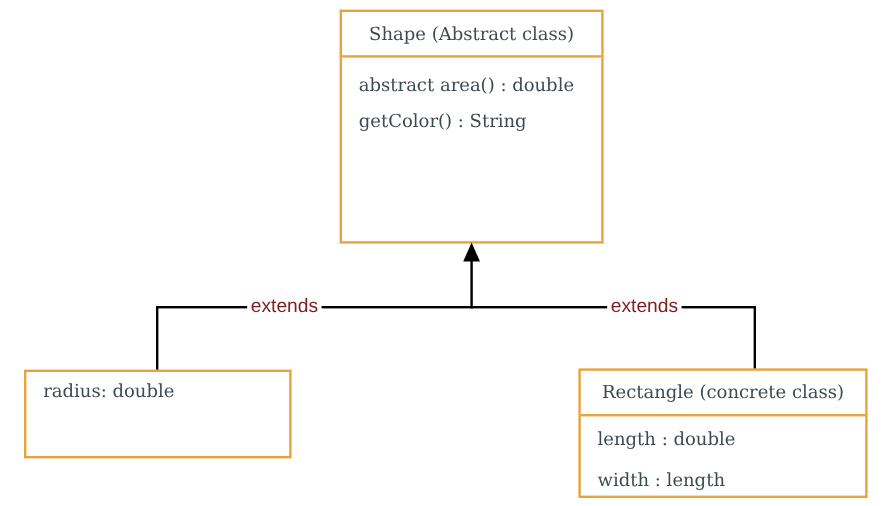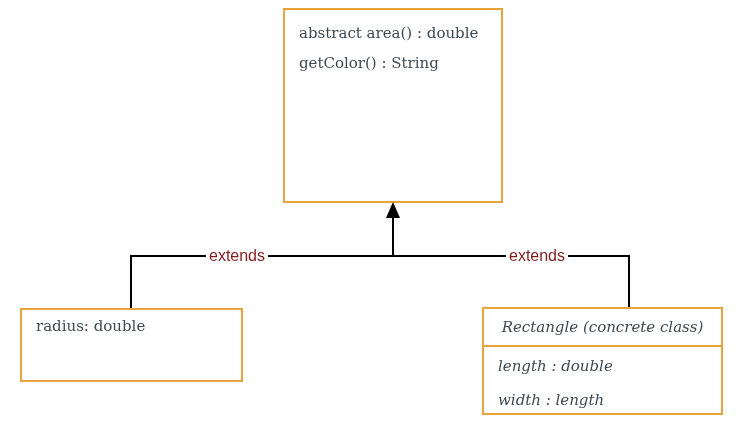--- a/index.html
+++ b/index.html
@@ -13,21 +13,21 @@
   }
   .uml-box {
     position: absolute;
     box-sizing: border-box;
     background: #ffffff;
     border: 2px solid var(--border, #e8a33d);
     color: var(--text, #3e4a52);
   }
   .box-shape     { left: 283px; top: 8px;   width: 220px; height: 195px; }
   .box-circle    { left: 20px;  top: 308px; width: 223px; height: 74px; }
-  .box-rectangle { left: 482px; top: 307px; width: 241px; height: 108px; font-style: italic; }
+  .box-rectangle { left: 482px; top: 307px; width: 241px; height: 108px; }
 
   .uml-header {
     display: flex;
     align-items: center;
     justify-content: center;
     height: 36px;
     border-bottom: 2px solid var(--border, #e8a33d);
     font-size: 15px;
     white-space: nowrap;
   }
@@ -69,20 +69,21 @@
   }
   .label-extends-left  { left: 237px; top: 256px; }
   .label-extends-right { left: 537px; top: 256px; }
 </style>
 </head>
 <body>
 
 <div class="canvas">
 
   <div class="uml-box box-shape">
+    <div class="uml-header">Shape (Abstract class)</div>
     <div class="uml-body">
       <div class="member">abstract area() : double</div>
       <div class="member">getColor() : String</div>
     </div>
   </div>
 
   <div class="uml-box box-circle">
     <div class="uml-body">
       <div class="member">radius: double</div>
     </div>

